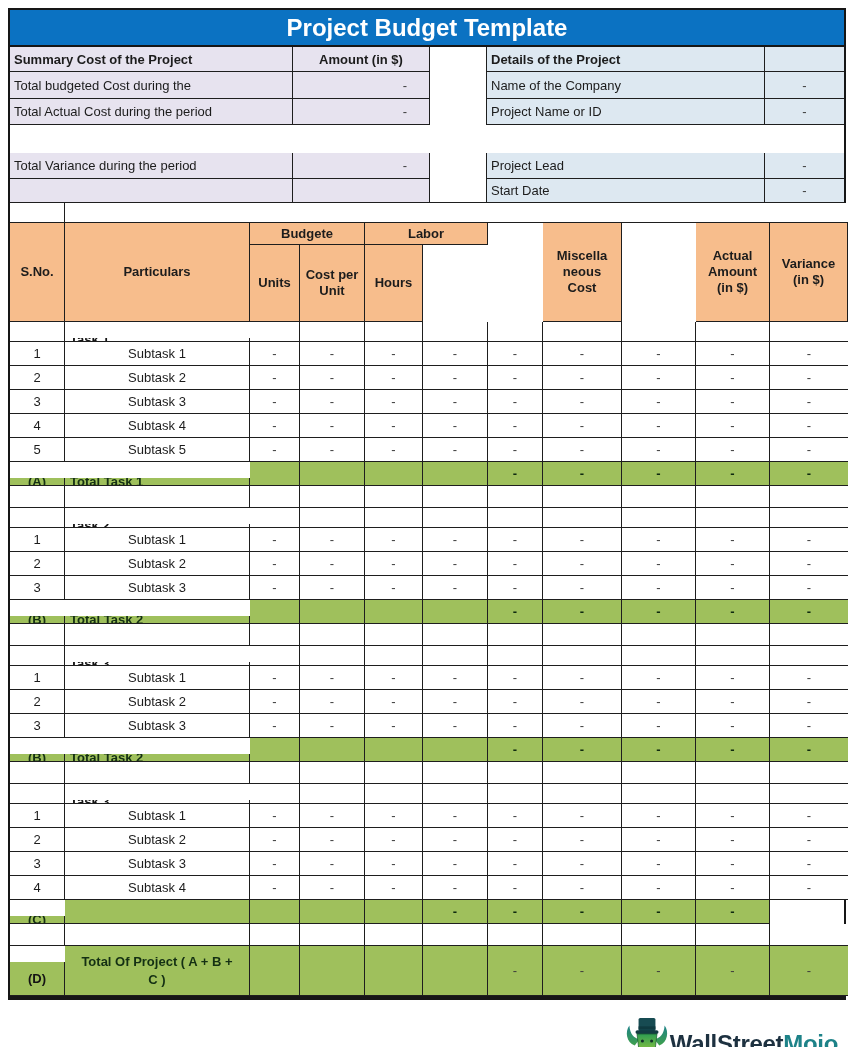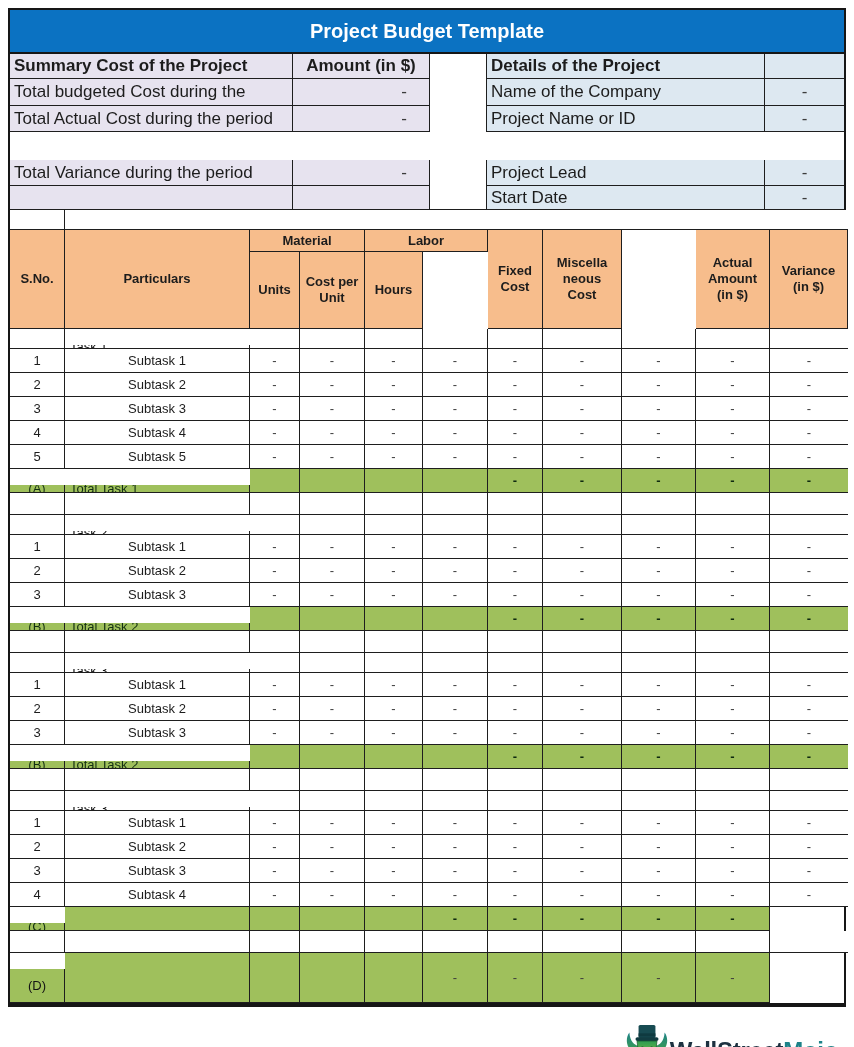--- a/index.html
+++ b/index.html
@@ -10,33 +10,33 @@
     color: #1c1c1c;
     overflow: hidden;
   }
   .sheet {
     width: 838px;
     margin: 8px 0 0 8px;
     border: 2px solid #161616;
   }
   
   .titlebar {
-    height: 44px;
+    height: 37px;
     background: #0b72c2;
     border-bottom: 2px solid #161616;
     display: flex; align-items: center; justify-content: center;
-    color: #ffffff; font-weight: bold; font-size: 20px;
+    color: #ffffff; font-weight: bold; font-size: 24px;
   }
   
   .srow { display: grid; grid-template-columns: 283px 137px 57px 278px 79px; }
   .srow > div {
     border-right: 1.5px solid #1e1e1e;
     border-bottom: 1.5px solid #1e1e1e;
     display: flex; align-items: center;
-    font-size: 17px;
+    font-size: 13px;
     padding: 0 4px;
     overflow: hidden;
     white-space: nowrap;
   }
   .srow > div.no-r { border-right: none; }
   .srow .sum { background: #e7e3ef; }
   .srow .det { background: #dde8f1; }
   .srow .gap { background: #ffffff; border-bottom: none; }
   .srow.last .gap { border-bottom: 1.5px solid #1e1e1e; }
   .srow .hdr { font-weight: bold; }
@@ -83,21 +83,21 @@
     overflow: hidden;
     background: #fff;
   }
   .brow > div:nth-child(11) { border-right: none; }
   .brow.h20 { grid-auto-rows: 20px; }
   .brow.h24 { grid-auto-rows: 24px; }
   .brow.h22 { grid-auto-rows: 22px; }
   .brow.h50 { grid-auto-rows: 50px; }
   .brow .lab { justify-content: flex-start; padding-left: 5px; color: #1c1c1c; }
   .brow .ctr-lab { justify-content: center; color: #1c1c1c; }
-  .brow .bold { font-weight: normal; color: #141414; margin-top: 16px; }
+  .brow .bold { font-weight: bold; color: #141414; margin-top: 16px; }
   .brow.total > div { background: #9fc05c; }
   .brow.total > div { color: #143013; }
   .brow.total .dash { font-weight: bold; color: #102a10; }
   .brow.grand > div { background: #9fc05c; }
   .brow.grand .glabel {
     font-weight: bold; color: #143013; text-align: center;
     white-space: normal; line-height: 1.35; padding: 0 14px;
   }
   .brow.grand { border-bottom: 2px solid #161616; }
   
@@ -156,26 +156,25 @@
   </div>
 
   <div class="prerow">
     <div></div>
     <div class="no-r"></div>
   </div>
 
   <div class="thead">
     <div class="h-sno">S.No.</div>
     <div class="h-part">Particulars</div>
-    <div class="h-material">Material</div>
+    <div class="h-material">Budgete</div>
     <div class="h-labor">Labor</div>
     <div class="h-units">Units</div>
     <div class="h-cpu">Cost per Unit</div>
     <div class="h-hours">Hours</div>
-    <div class="h-fixed">Fixed Cost</div>
     <div class="h-misc">Miscella neous Cost</div>
     <div class="h-actual">Actual Amount (in $)</div>
     <div class="h-variance">Variance (in $)</div>
   </div>
 
   <div id="tbody">
       <div class="brow h20">
         <div></div>
         <div class="lab bold">Task 1</div>
         <div></div>
@@ -520,20 +519,21 @@
         <div></div>
         <div></div>
         <div></div>
         <div></div>
         <div></div>
         <div></div>
         <div></div>
       </div>
       <div class="brow h50 grand">
         <div class="bold">(D)</div>
+        <div class="glabel">Total Of Project ( A + B + C )</div>
         <div class="dash"></div>
         <div class="dash"></div>
         <div class="dash"></div>
         <div class="dash"></div>
         <div class="dash">-</div>
         <div class="dash">-</div>
         <div class="dash">-</div>
         <div class="dash">-</div>
         <div class="dash">-</div>
       </div>

